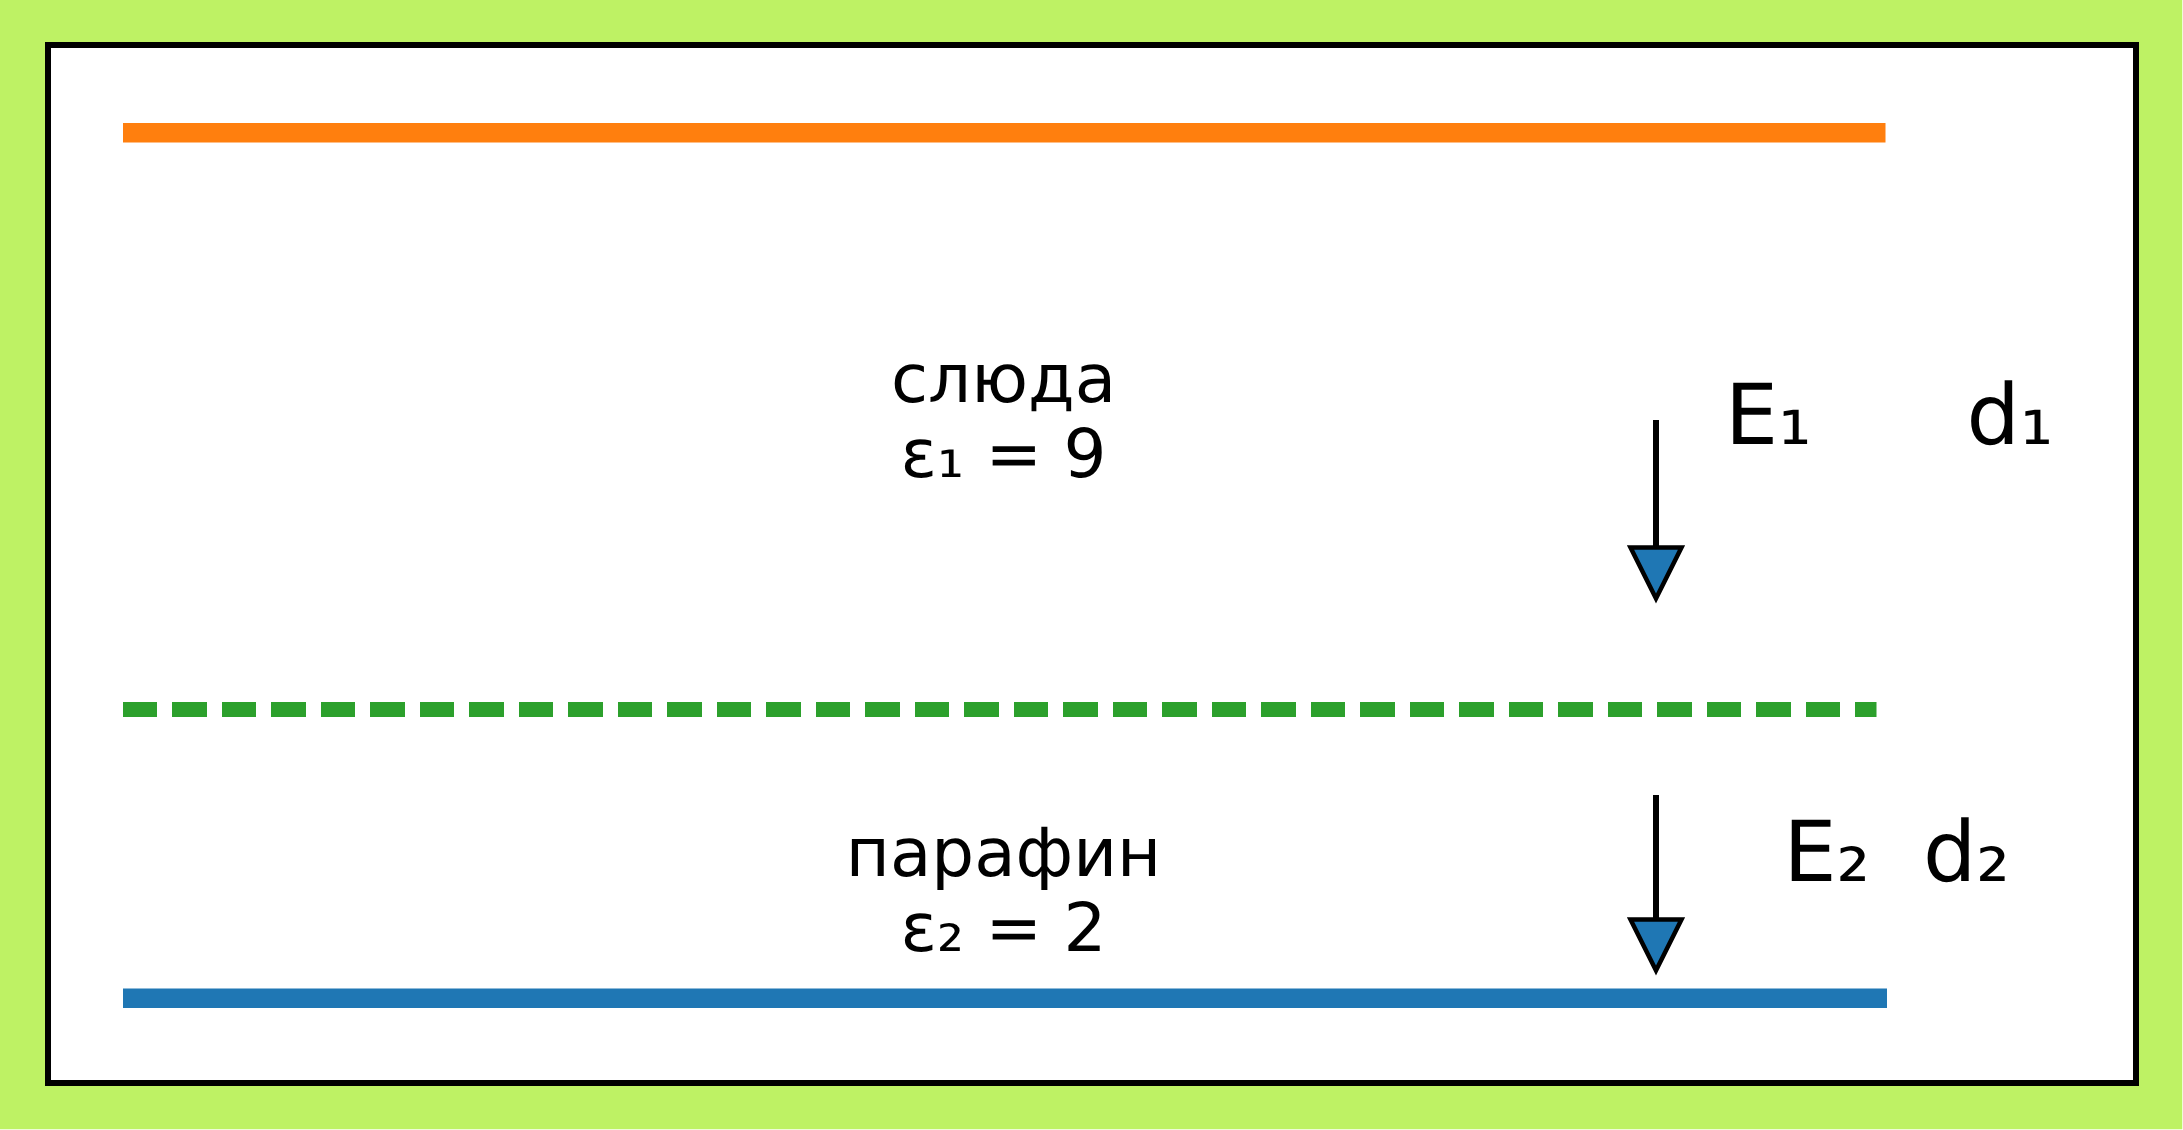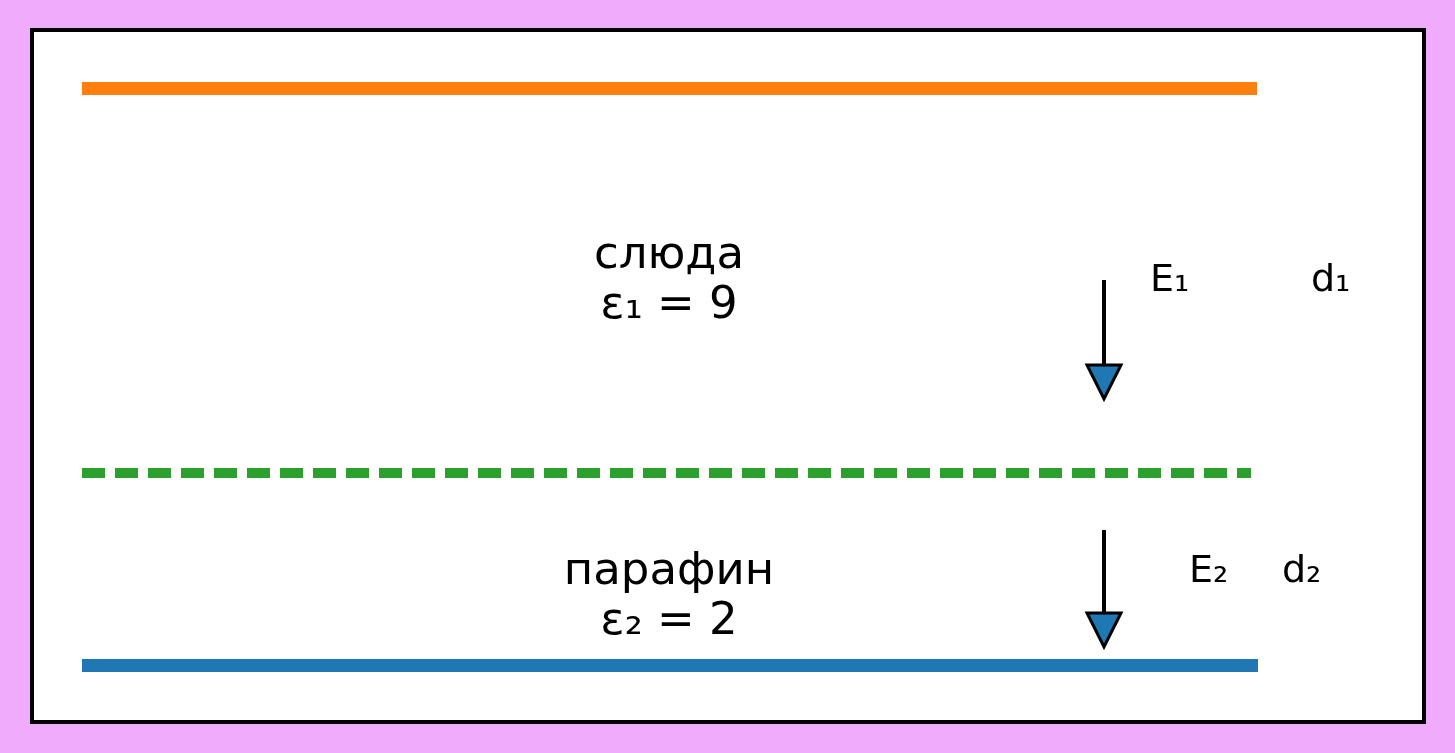--- a/index.html
+++ b/index.html
@@ -5,21 +5,21 @@
   html, body {
     margin: 0;
     padding: 0;
     background: #ffffff;
     font-family: "DejaVu Sans", "Liberation Sans", sans-serif;
   }
   .canvas {
     position: relative;
     width: 1455px;
     height: 753px;
-    background: #f0abfc;
+    background: #bef264;
     overflow: hidden;
   }
   .frame {
     position: absolute;
     left: 30px;
     top: 28px;
     width: 1388px;
     height: 688px;
     border: 4px solid #000000;
     background: #ffffff;
@@ -60,21 +60,21 @@
     color: #000000;
     font-size: 45px;
     line-height: 50px;
     white-space: nowrap;
   }
   .material-block.upper { top: 228px; }
   .material-block.lower { top: 544px; }
   .vec-label {
     position: absolute;
     color: #000000;
-    font-size: 38px;
+    font-size: 56px;
     line-height: 44px;
     white-space: nowrap;
   }
   .e1-label { left: 1150px; top: 256px; }
   .d1-label { left: 1282px; top: 256px; margin-left: 29px; }
   .e2-label { left: 1189px; top: 547px; }
   .d2-label { left: 1282px; top: 547px; text-align: center; }
   .arrow-svg { position: absolute; overflow: visible; }
   .arrow1 { left: 1085px; top: 277px; }
   .arrow2 { left: 1085px; top: 527px; }

